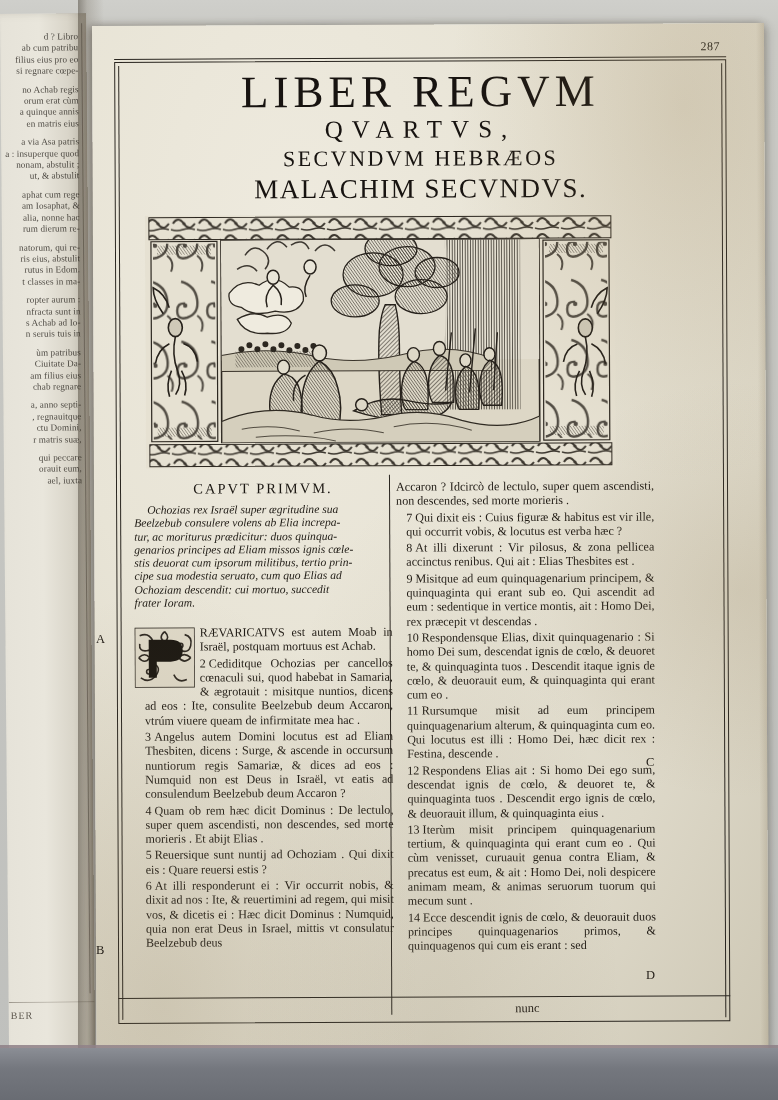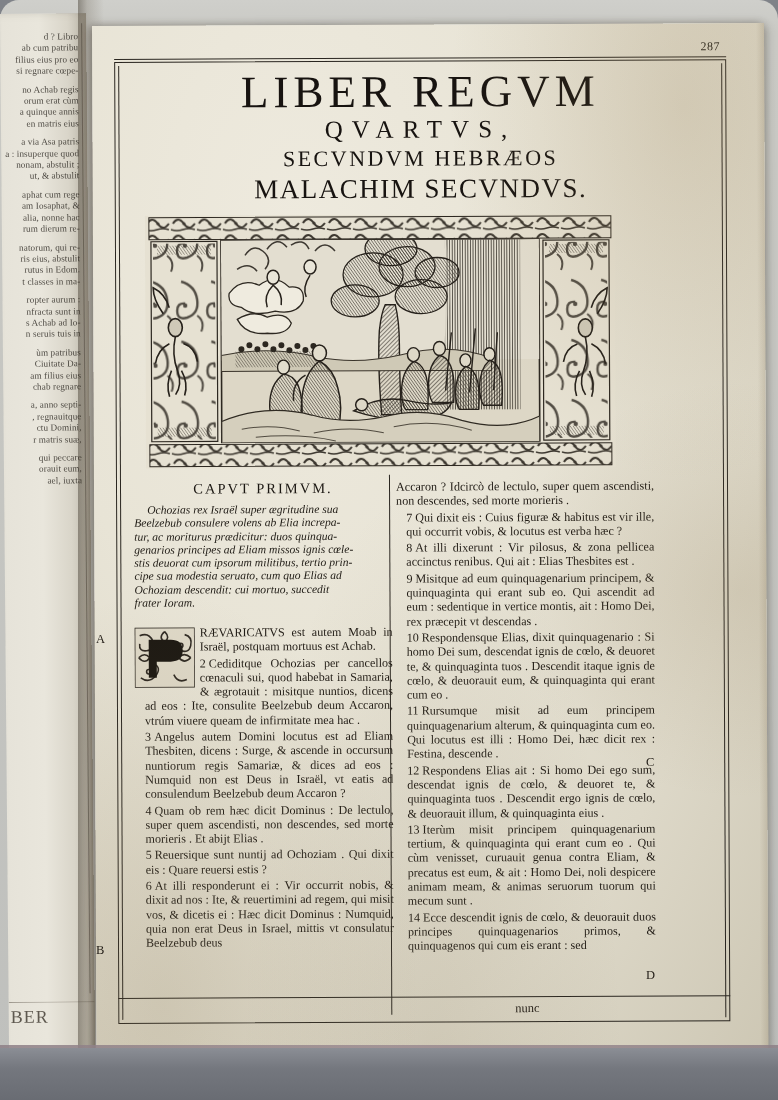--- a/index.html
+++ b/index.html
@@ -15,21 +15,20 @@
     background: #7f8288;
     position: relative;
   }
 
   
   #photo {
     position: absolute;
     inset: 0;
     background:
       linear-gradient(180deg, #cfcfcb 0%, #c9c9c4 3%, #bfc0bd 100%);
-    border-radius: 19px;
   }
 
   
   #table-bg {
     position: absolute;
     left: 0; right: 0; bottom: 0;
     height: 52px;
     background: linear-gradient(180deg, #8b8e95 0%, #74777e 40%, #696c73 100%);
   }
   #table-edge {
@@ -63,22 +62,22 @@
     opacity: .82;
     letter-spacing: .1px;
   }
   #verso-rule {
     position: absolute;
     right: 4px; top: 10px; bottom: 60px;
     width: 1px; background: #4a443a; opacity: .55;
   }
   #verso-foot {
     position: absolute;
-    left: 2px; bottom: 26px;
-    font-size: 18px;
+    left: 2px; bottom: 33px;
+    font-size: 10px;
     color: #3b352c;
     font-variant: small-caps;
     letter-spacing: 1px;
     opacity: .8;
     font-family: Liberation Serif, serif;
   }
   #verso-curve {
     position: absolute;
     left: 0; bottom: 8px; width: 100%; height: 44px;
     border-top: 1px solid rgba(70,62,50,.45);

